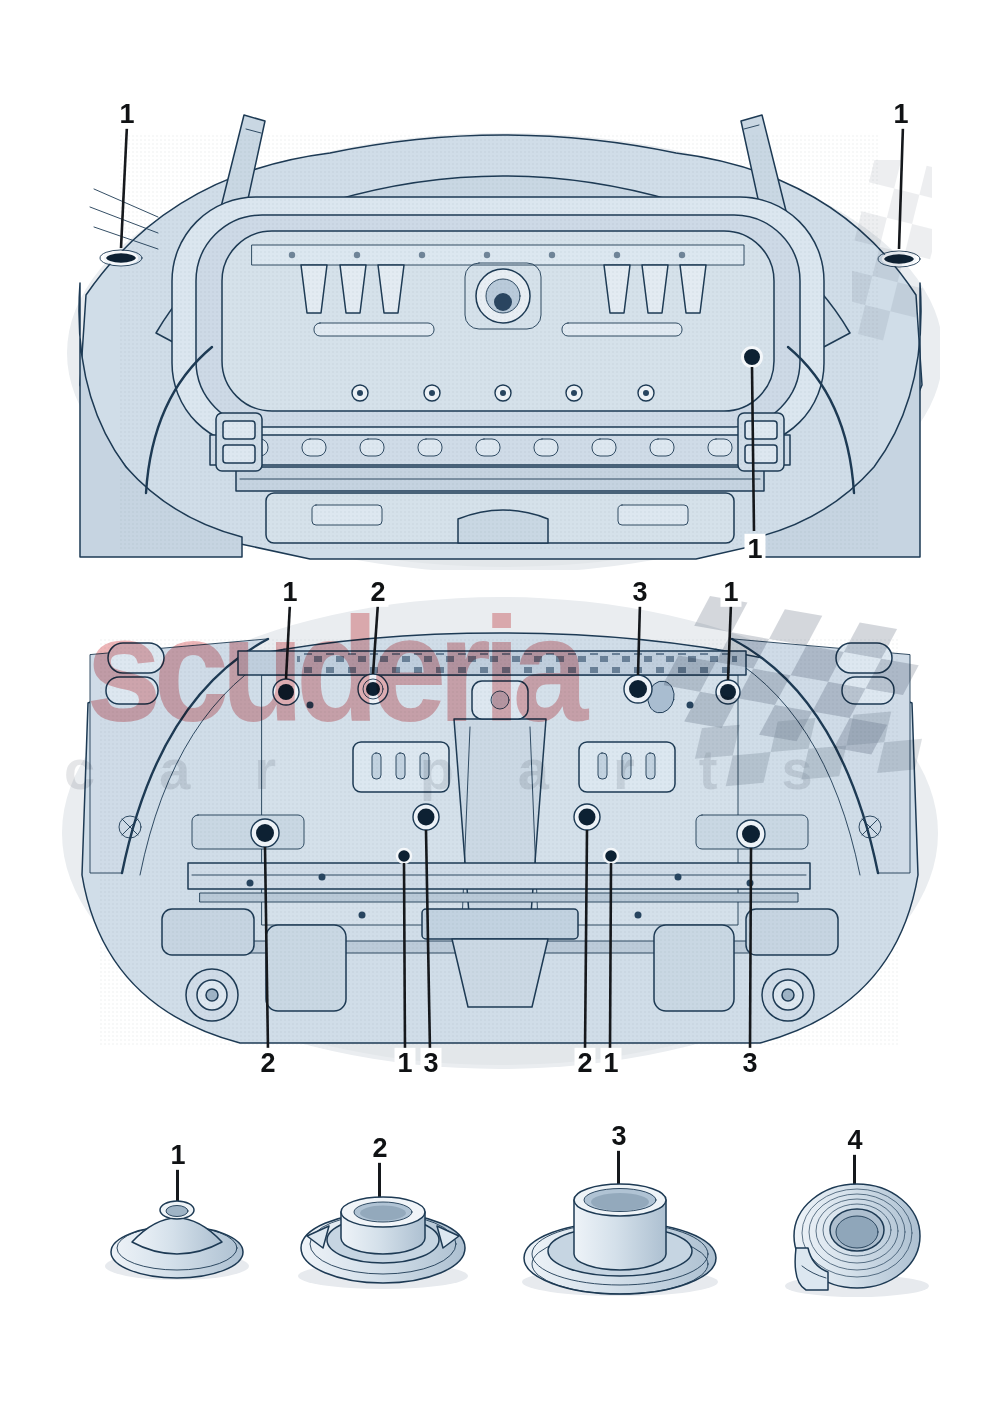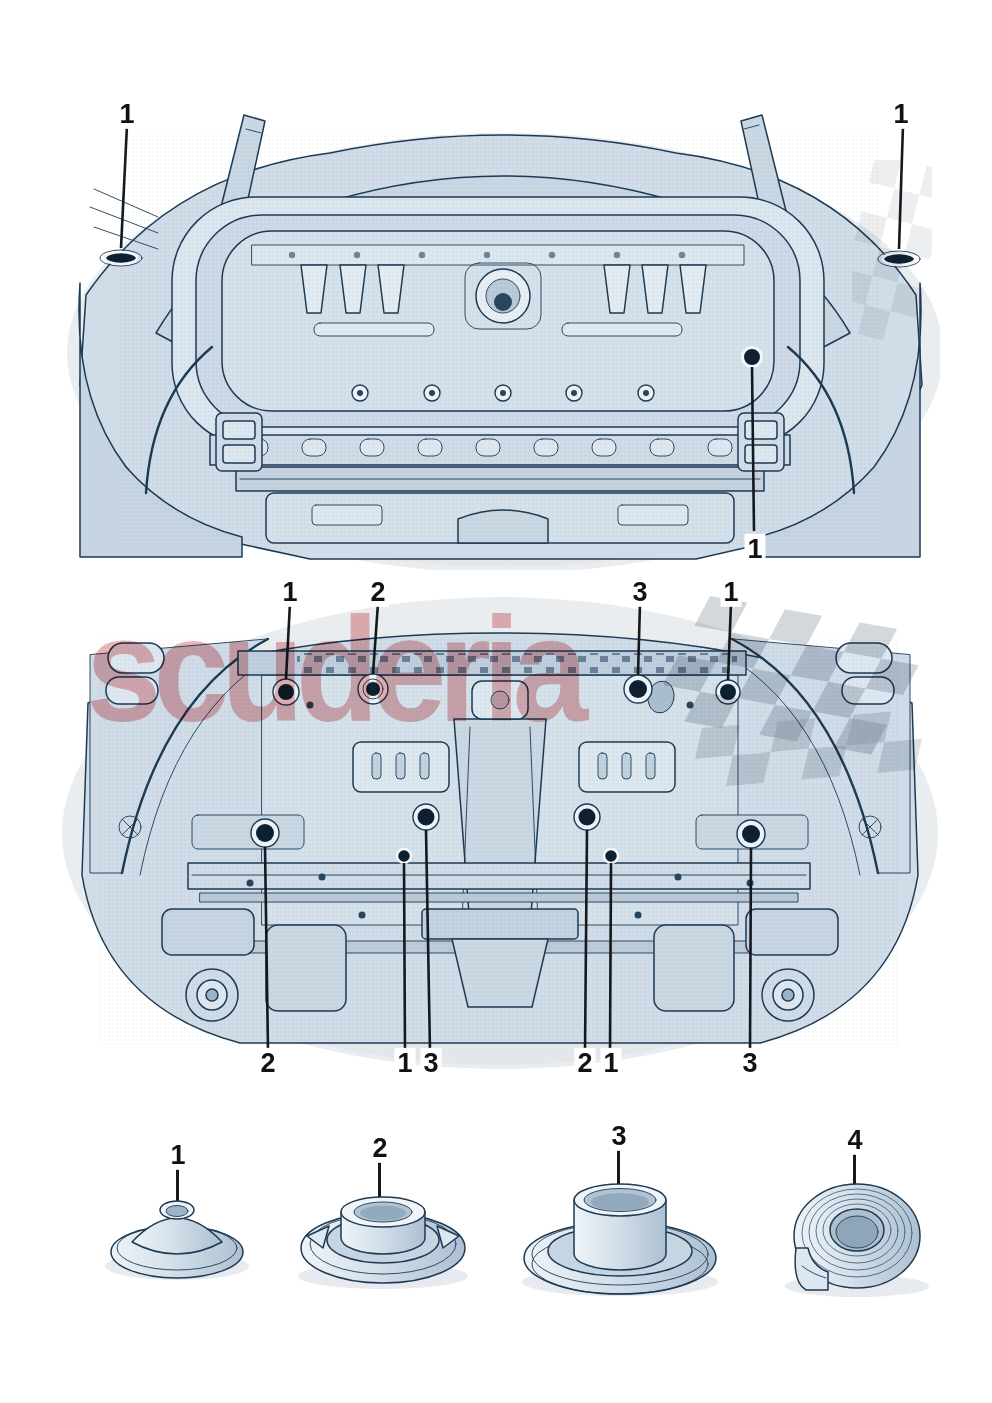--- a/index.html
+++ b/index.html
@@ -364,20 +364,21 @@
       <ellipse cx="85" cy="58" rx="34" ry="26"></ellipse>
     </g>
     <ellipse class="s" cx="85" cy="58" rx="27" ry="21" fill="#aebfcf"></ellipse>
     <ellipse class="s s-thin" cx="85" cy="60" rx="21" ry="16" fill="#8fa6ba"></ellipse>
     <path class="s" fill="#dce7f0" d="M 24 76 Q 20 110 34 118 L 56 118 L 56 100 Q 40 94 36 76 Z"></path>
     <path class="none s s-thin" d="M 30 94 Q 40 102 54 106"></path>
   </svg>
 
   <div class="wm">
     <div class="wm-primary">scuderia</div>
+    <div class="wm-secondary">car parts</div>
     <svg style="left:664px;top:596px;" width="300" height="215" viewBox="0 0 300 215">
       <g fill="#8e97a3" fill-opacity="0.38" transform="translate(46,0) rotate(10) skewX(-18)">
         <rect x="0" y="0" width="38" height="32"></rect>
           <rect x="76" y="0" width="38" height="32"></rect>
           <rect x="152" y="0" width="38" height="32"></rect>
         <rect x="38" y="32" width="38" height="32"></rect>
           <rect x="114" y="32" width="38" height="32"></rect>
           <rect x="190" y="32" width="38" height="32"></rect>
         <rect x="0" y="64" width="38" height="32"></rect>
           <rect x="76" y="64" width="38" height="32"></rect>

